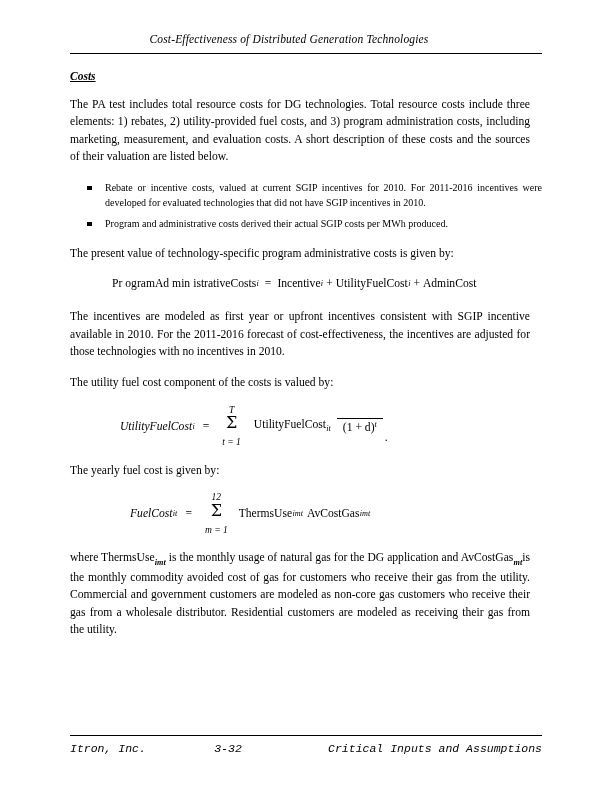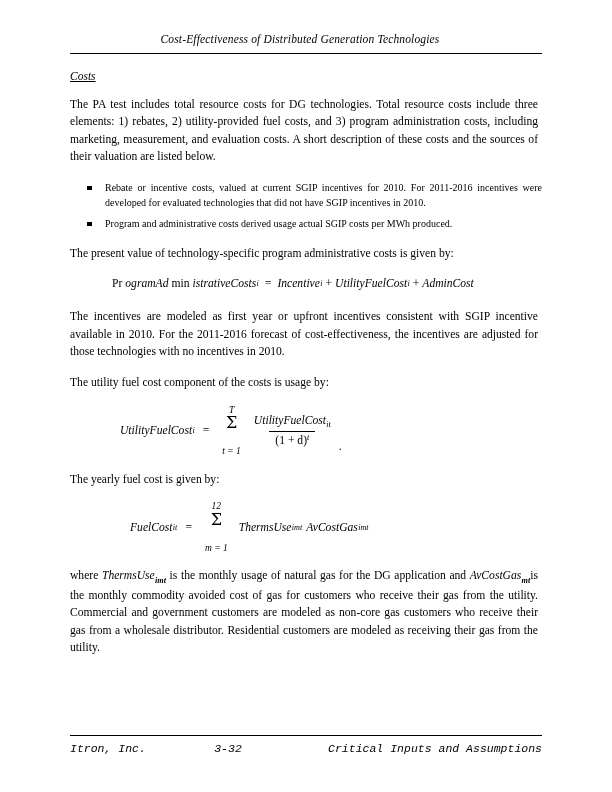--- a/index.html
+++ b/index.html
@@ -18,21 +18,21 @@
   .page {
     position: absolute;
     left: 0; top: 0;
     width: 612px;
     height: 792px;
   }
 
   
   .header {
     position: absolute;
-    left: 64px;
+    left: 53px;
     top: 33px;
     width: 472px;
     text-align: center;
     font-style: italic;
     font-size: 11.5px;
     letter-spacing: 0.15px;
   }
   .header-rule {
     position: absolute;
     left: 70px;
@@ -45,28 +45,28 @@
   
   .content {
     position: absolute;
     left: 70px;
     top: 70px;
     width: 472px;
   }
 
   .sec-title {
     font-style: italic;
-    font-weight: normal;
+    font-weight: bold;
     font-size: 11.5px;
     text-decoration: underline;
     margin: 0 0 14px 0;
   }
 
   p.body {
-    margin: 0 4px 14px 0;
+    margin: 0 12px 14px 0;
     font-size: 11.6px;
     line-height: 1.50;
     text-align: justify;
     text-justify: inter-word;
   }
 
   
   ul.bullets {
     list-style: none;
     margin: 0 0 14px 0;
@@ -98,21 +98,21 @@
   }
   .eq-row {
     display: flex;
     align-items: center;
     justify-content: flex-start;
   }
   .eq1 { padding-left: 42px; margin-bottom: 16px; }
   .eq2 { padding-left: 50px; margin-bottom: 14px; }
   .eq3 { padding-left: 60px; margin-bottom: 14px; }
 
-  .it { font-style: italic; }
+  .it { }
   .rm { font-style: normal; }
 
   .sub {
     font-style: italic;
     font-size: 8.2px;
     vertical-align: -0.42em;
     padding-left: 0.3px;
   }
   .sup {
     font-style: italic;
@@ -136,28 +136,28 @@
     margin-bottom: 0px;
   }
   .sum .sigma {
     font-size: 16px;
     font-family: "DejaVu Serif", serif;
     line-height: 1;
   }
   .sum .lim-bot {
     font-style: italic;
     font-size: 9.5px;
-    margin-top: 16px;
+    margin-top: 7px;
     white-space: nowrap;
   }
 
   
   .frac {
     display: inline-flex;
-    flex-direction: column;
+    flex-direction: row;
     align-items: center;
     vertical-align: middle;
     margin: 0 2px;
     line-height: 1.25;
   }
   .frac .num {
     padding: 0 6px 1px 6px;
     white-space: nowrap;
   }
   .frac .den {
@@ -210,21 +210,21 @@
     <ul class="bullets">
       <li>
         <span class="sq"></span>
         <span>Rebate or incentive costs, valued at current SGIP incentives for 2010.  For 2011-2016 incentives were developed for evaluated technologies that did not have SGIP incentives in 2010.</span>
       </li>
       <li>
         <span class="sq"></span>
       </li>
       <li>
         <span class="sq"></span>
-        <span>Program and administrative costs derived usage actual SGIP costs per MWh produced.</span>
+        <span>Program and administrative costs derived their actual SGIP costs per MWh produced.</span>
       </li>
     </ul>
 
     <p class="body">The present value of technology-specific program administrative costs is given by:</p>
 
     <div class="eq eq1">
       <div class="eq-row">
         <span class="rm">Pr</span>
         <span style="width:3px"></span>
         <span class="it">ogramAd</span>
@@ -239,21 +239,21 @@
         <span class="eq-op">+</span>
         <span class="it">UtilityFuelCost</span>
           <span class="sub">i</span>
         <span class="eq-op">+</span>
         <span class="it">AdminCost</span>
       </div>
     </div>
 
     <p class="body">The incentives are modeled as first year or upfront incentives consistent with SGIP incentive available in 2010.  For the 2011-2016 forecast of cost-effectiveness, the incentives are adjusted for those technologies with no incentives in 2010.</p>
 
-    <p class="body">The utility fuel cost component of the costs is usage by:</p>
+    <p class="body">The utility fuel cost component of the costs is valued by:</p>
 
     <div class="eq eq2">
       <div class="eq-row">
         <span class="eq-var">UtilityFuelCost</span>
           <span class="sub">i</span>
         <span class="eq-op" style="padding:0 8px">=</span>
         <span class="sum">
           <span class="lim-top">T</span>
           <span class="sigma">Σ</span>
           <span class="lim-bot">t = 1</span>

